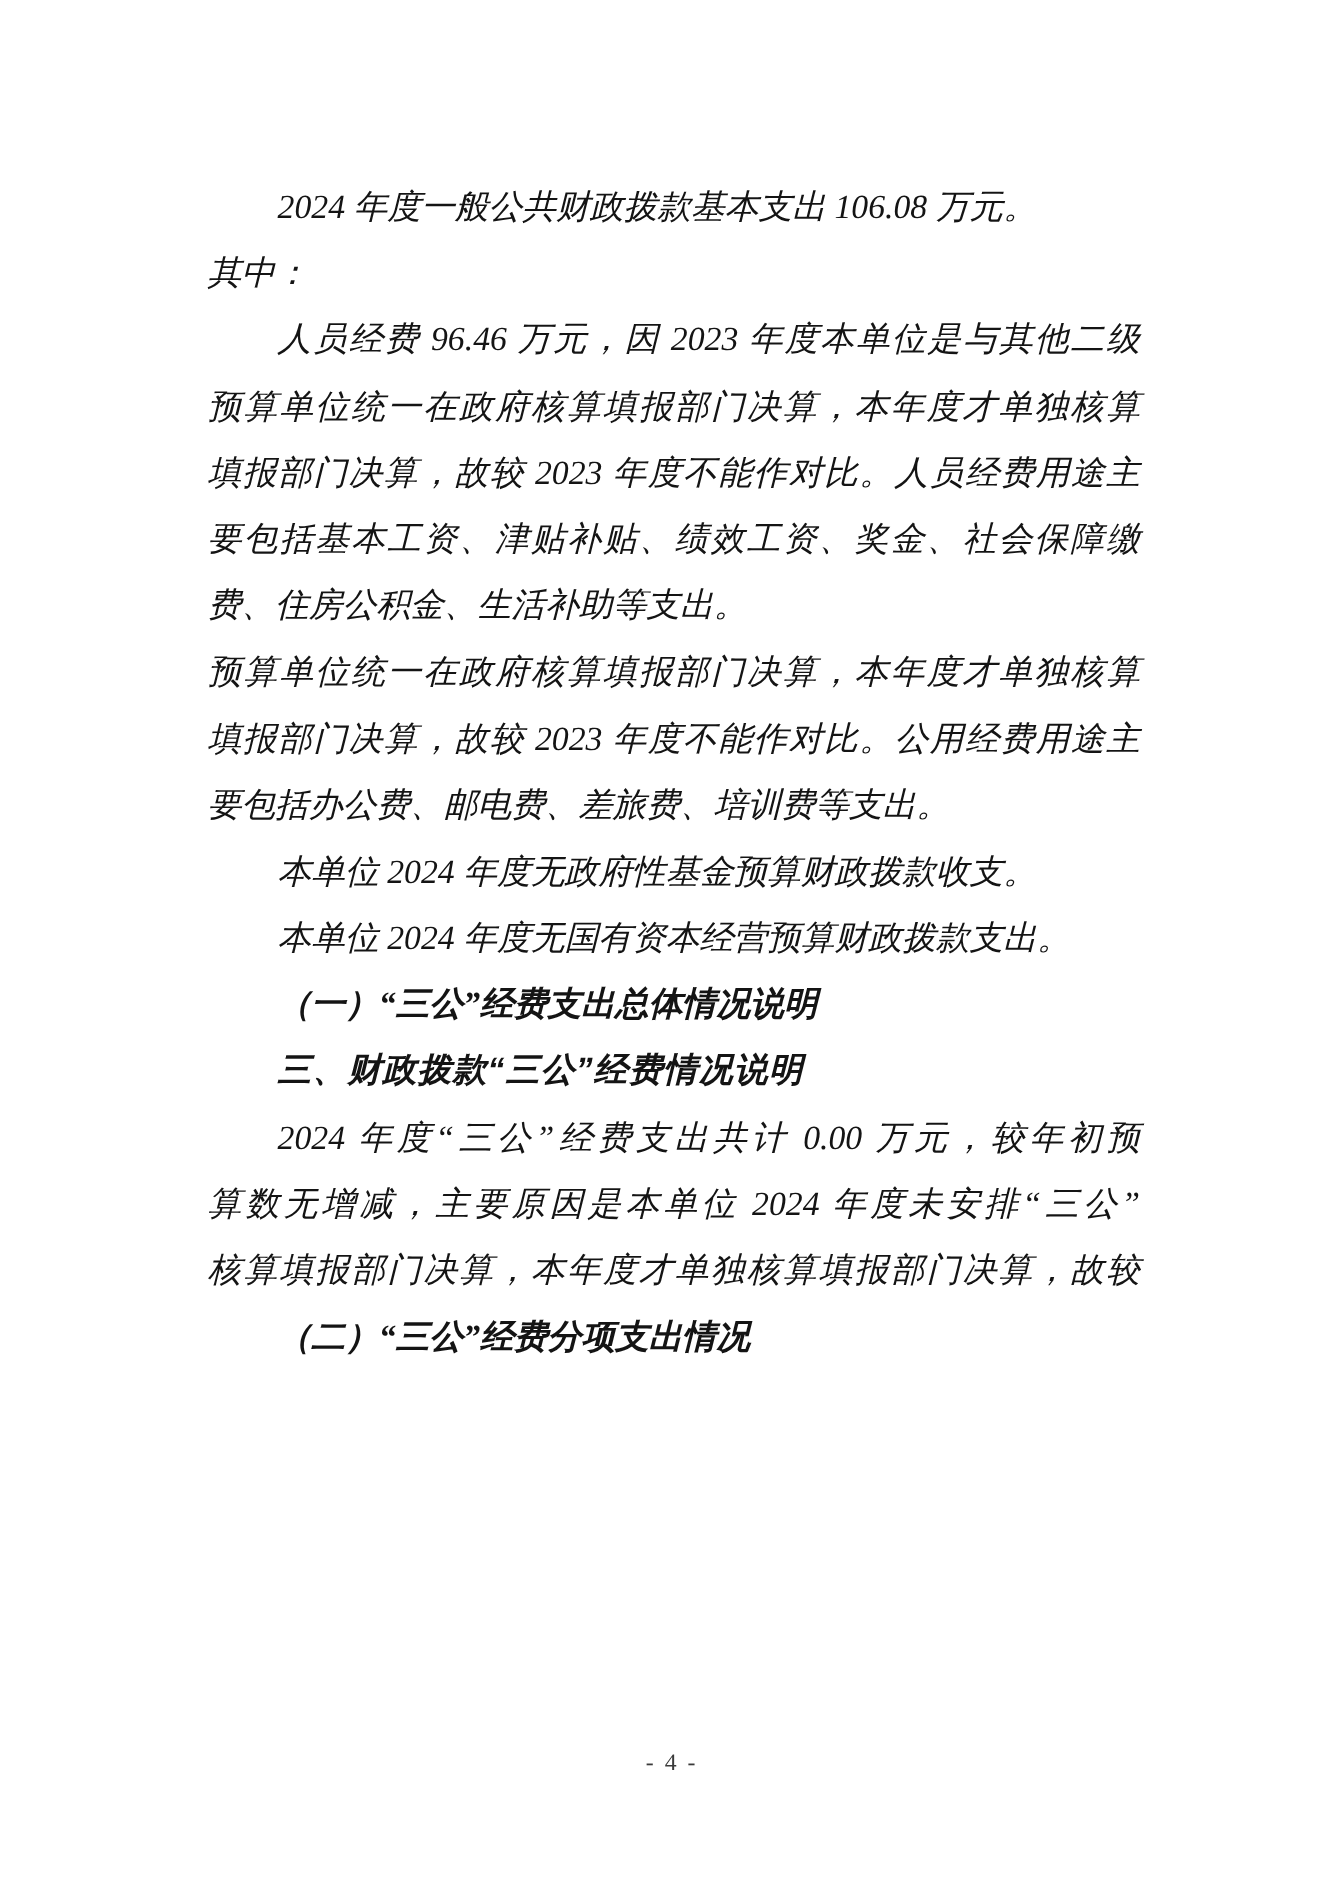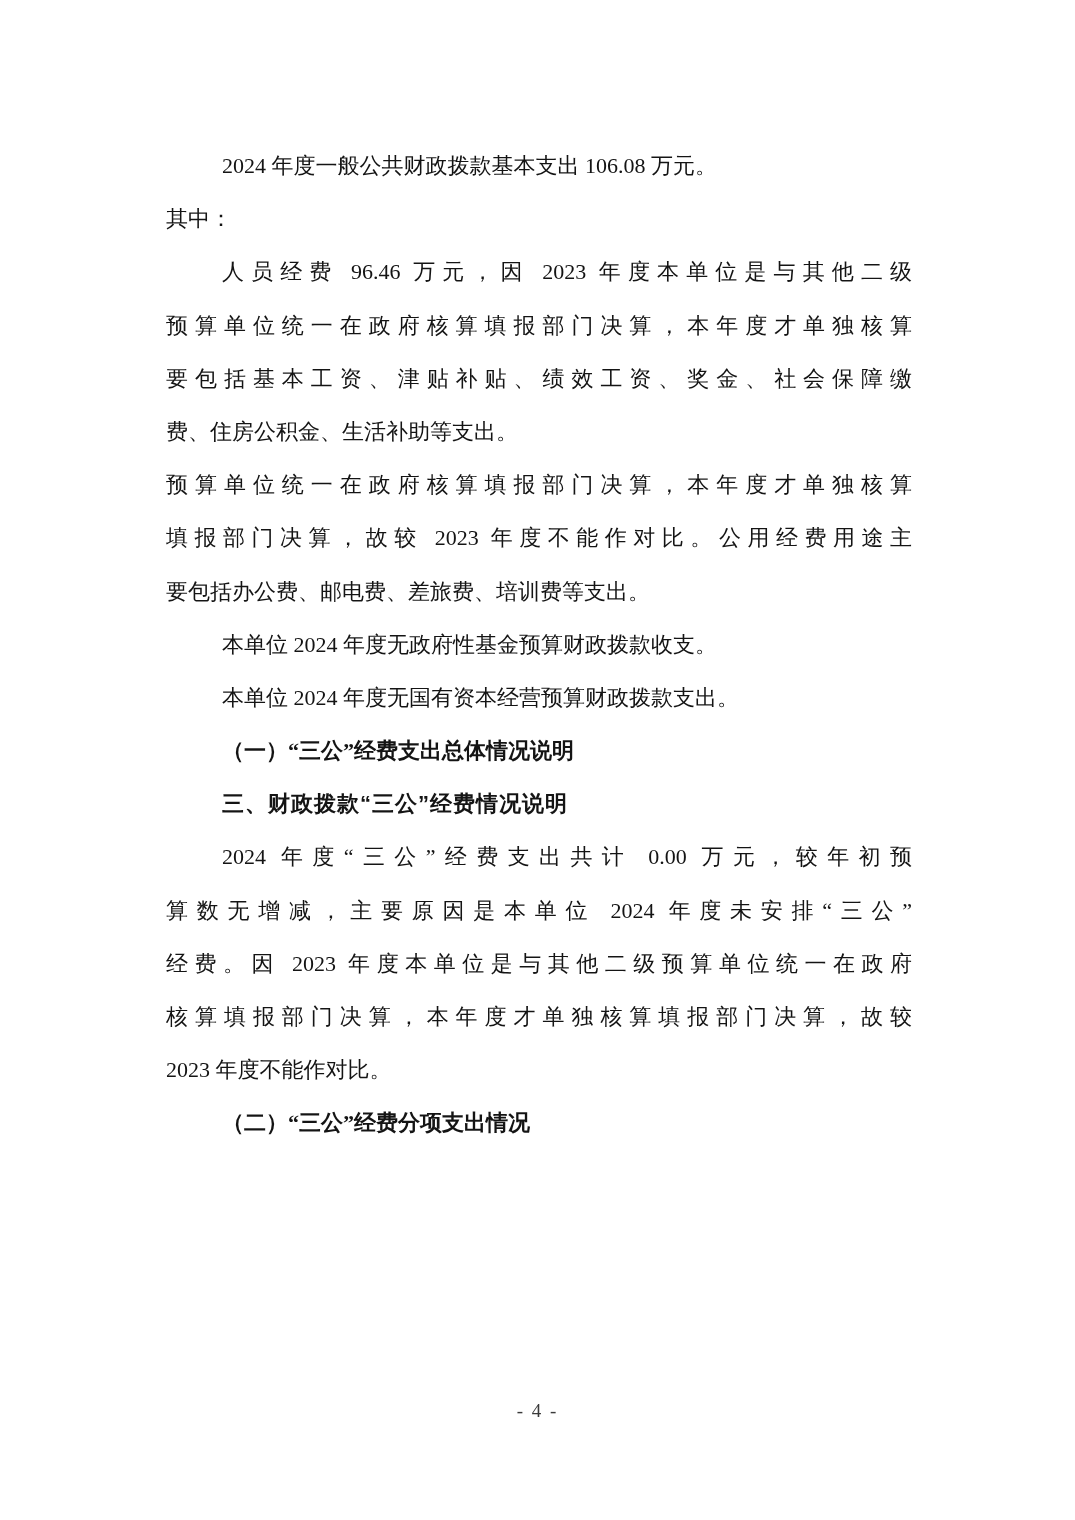--- a/index.html
+++ b/index.html
@@ -12,25 +12,26 @@
     font-family: "Liberation Serif", "DejaVu Serif", serif;
     color: #141414;
   }
   .content {
     position: absolute;
     left: 166px;
     top: 139px;
     width: 746px;
   }
   .line {
-    font-size: 22px;
+    font-size: 27px;
     line-height: 53.2px;
     height: 53.2px;
     text-align: left;
     font-weight: normal;
+    font-style: italic;
   }
   .line.indent { text-indent: 56px; }
   .line.justify {
     text-align: justify;
     text-align-last: justify;
   }
   .line.heading-kai { font-weight: bold; }
   .line.heading-hei {
     font-weight: 900;
     font-family: "Liberation Sans", "DejaVu Sans", sans-serif;
@@ -49,30 +50,29 @@
 </style>
 </head>
 <body>
 
 <div class="page">
   <div class="content">
       <div class="line indent">2024 年度一般公共财政拨款基本支出 106.08 万元。</div>
       <div class="line">其中：</div>
       <div class="line indent justify">人员经费 96.46 万元，因 2023 年度本单位是与其他二级</div>
       <div class="line justify">预算单位统一在政府核算填报部门决算，本年度才单独核算</div>
+      <div class="line justify">填报部门决算，故较 2023 年度不能作对比。人员经费用途主</div>
       <div class="line justify">要包括基本工资、津贴补贴、绩效工资、奖金、社会保障缴</div>
       <div class="line">费、住房公积金、生活补助等支出。</div>
       <div class="line justify">预算单位统一在政府核算填报部门决算，本年度才单独核算</div>
       <div class="line justify">填报部门决算，故较 2023 年度不能作对比。公用经费用途主</div>
       <div class="line">要包括办公费、邮电费、差旅费、培训费等支出。</div>
       <div class="line indent">本单位 2024 年度无政府性基金预算财政拨款收支。</div>
       <div class="line indent">本单位 2024 年度无国有资本经营预算财政拨款支出。</div>
       <div class="line indent heading-kai">（一）“三公”经费支出总体情况说明</div>
       <div class="line indent heading-hei">三、财政拨款“三公”经费情况说明</div>
       <div class="line indent justify">2024 年度“三公”经费支出共计 0.00 万元，较年初预</div>
       <div class="line justify">算数无增减，主要原因是本单位 2024 年度未安排“三公”</div>
-      <div class="line justify">经费。因 2023 年度本单位是与其他二级预算单位统一在政府</div>
       <div class="line justify">核算填报部门决算，本年度才单独核算填报部门决算，故较</div>
-      <div class="line">2023 年度不能作对比。</div>
       <div class="line indent heading-kai">（二）“三公”经费分项支出情况</div>
     </div>
   <div class="footer">- 4 -</div>
 </div>
 
 </body></html>

